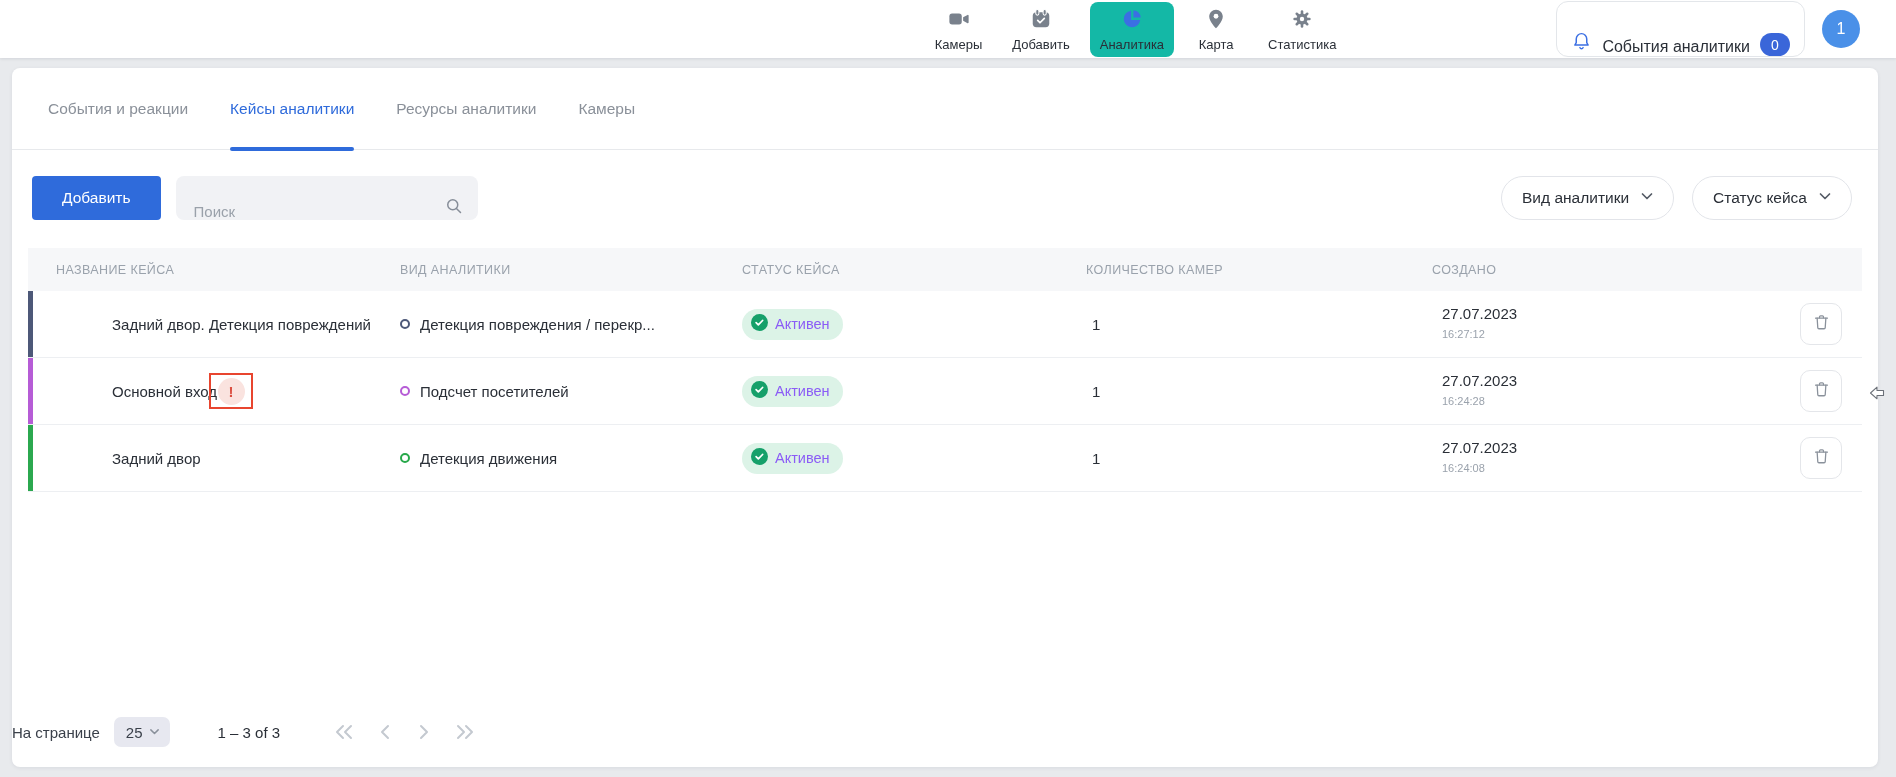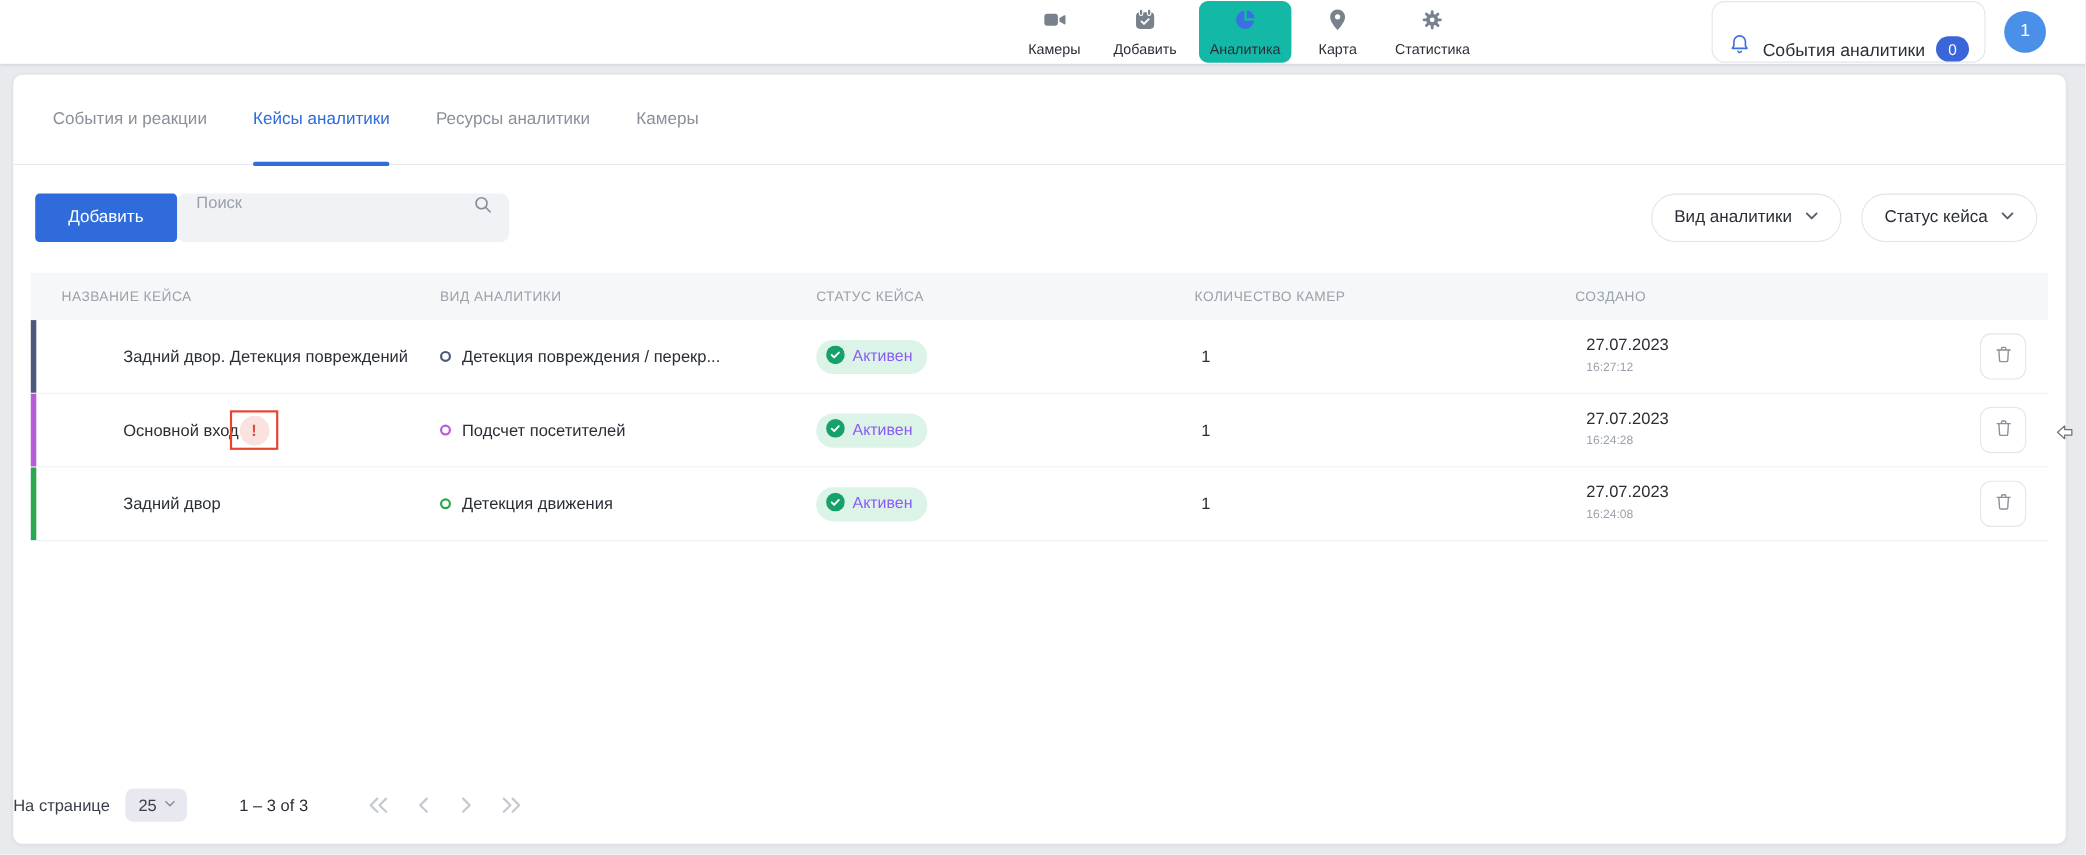--- a/index.html
+++ b/index.html
@@ -58,22 +58,22 @@
     background:#2F6BDB; border-radius:3px;
   }
 
   
   .toolbar { display:flex; align-items:center; margin:26px 26px 0 20px; height:44px; }
   .btn-add {
     background:#2F6BDB; color:#fff; border:none; border-radius:4px; height:44px;
     padding:0 30px; font-size:15.5px; cursor:pointer; font-family:inherit;
   }
   .search-wrap {
-    background:#F1F2F5; border-radius:8px; height:44px; width:302px;
-    display:flex; align-items:flex-start; padding:0 14px 12px 18px;
+    margin-left:15px; background:#F1F2F5; border-radius:8px; height:44px; width:302px;
+    display:flex; align-items:flex-end; padding:0 14px 0 18px;
   }
   .search-input {
     border:none; outline:none; background:transparent; flex:1; font-size:15px;
     font-family:inherit; color:#2A2F37;
   }
   .search-input::placeholder { color:#9AA1AA; }
   .toolbar-spacer { flex:1; }
   .filter-pill {
     display:flex; align-items:center; gap:10px; border:1px solid #E2E4E9; background:#fff;
     border-radius:22px; height:44px; padding:0 18px 0 20px; font-size:15.5px; color:#2A2F37;

